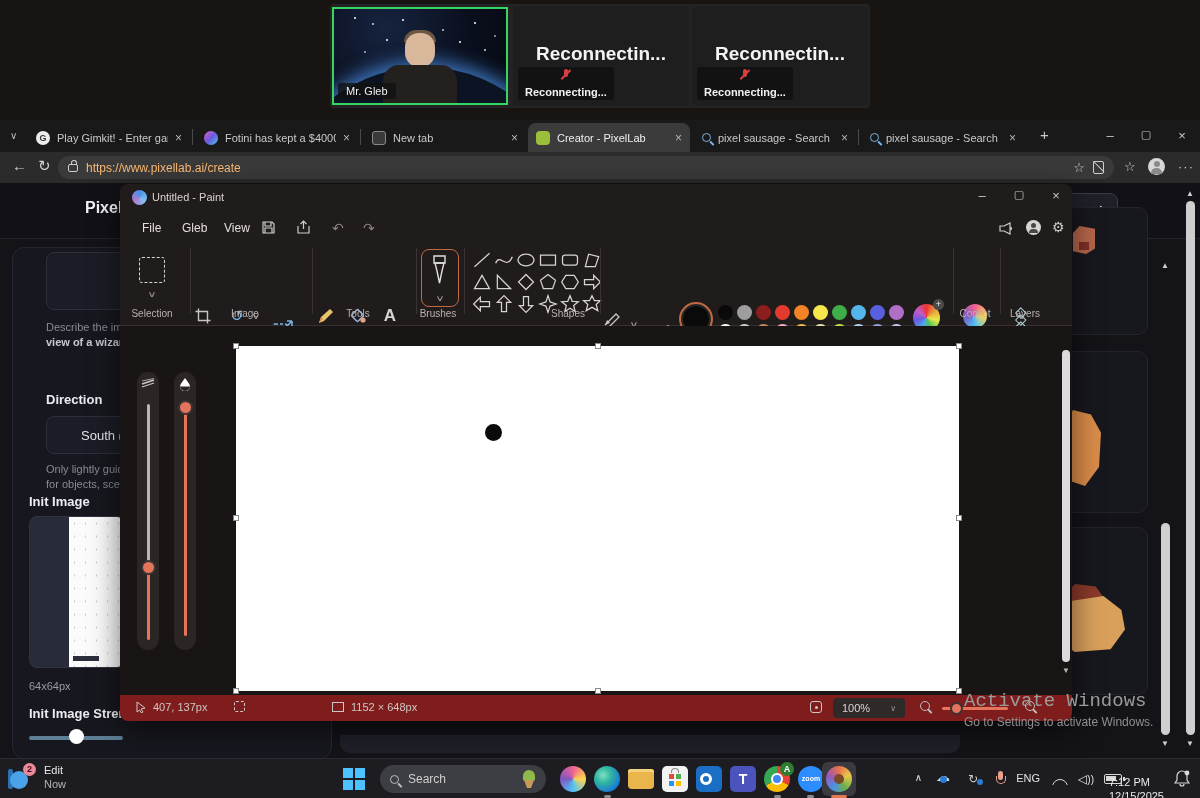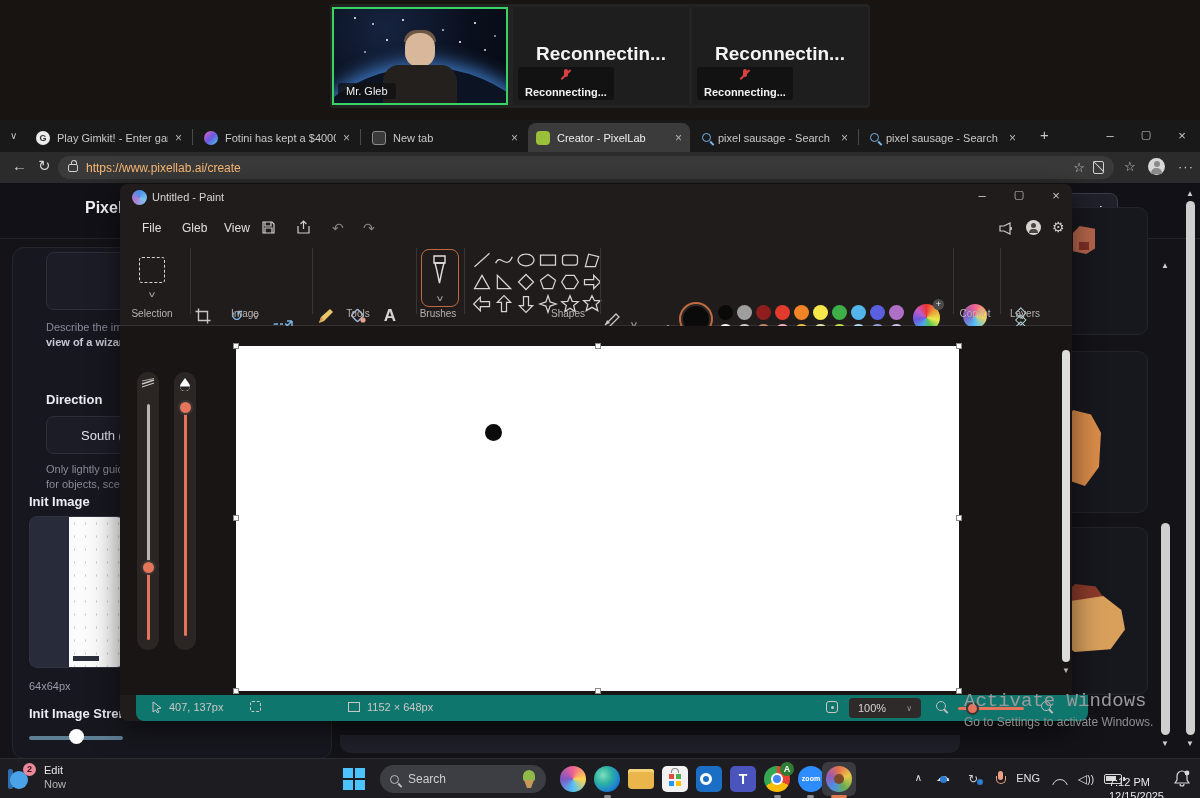--- a/index.html
+++ b/index.html
@@ -72,21 +72,21 @@
   .wheel::after { content:"+"; position:absolute; right:-4px; top:-5px; width:11px; height:11px; background:#4a4a4a; color:#eee; font-size:9px; line-height:11px; text-align:center; border-radius:50%; }
   .copilotico { position:absolute; width:24px; height:24px; border-radius:50%; background:conic-gradient(#f06292,#ffd54f,#4fc3f7,#7e57c2,#f06292); }
   .layersico { position:absolute; color:#bfe2ea; font-size:15px; letter-spacing:0; line-height:7px; text-align:center; }
   .canvaswrap { position:absolute; left:0; top:142px; width:100%; height:369px; background:#191514; overflow:hidden; }
   .vslider { position:absolute; width:22px; height:278px; background:#2b2624; border-radius:11px; }
   .vtrack { position:absolute; left:10px; width:3px; border-radius:2px; }
   .vthumb { position:absolute; left:3.5px; width:15px; height:15px; border-radius:50%; background:#e5745c; border:2px solid #3a3432; }
   .canvas { position:absolute; left:116px; top:20px; width:723px; height:345px; background:#ffffff; }
   .handle { position:absolute; width:6px; height:6px; background:#fff; border:1px solid #8a8a8a; }
   .dot { position:absolute; left:249px; top:78px; width:17px; height:17px; border-radius:50%; background:#0b0b0b; }
-  .statusbar { position:absolute; left:16px; top:511px; width:100%; height:26px; background:#0f766e; border-radius:0 0 8px 8px; color:#ccc7c5; font-size:11px;text-align:center; }
+  .statusbar { position:absolute; left:0; top:511px; width:100%; height:26px; background:#7f1d1d; border-radius:0 0 8px 8px; color:#ccc7c5; font-size:11px;text-align:center; }
   .statitem { position:absolute; top:6px; display:flex; gap:7px; align-items:center; }
   .zoomdd { position:absolute; left:713px; top:3px; width:72px; height:20px; background:#2e2a29; border-radius:4px; color:#d8d4d2; font-size:11px; display:flex; align-items:center; justify-content:space-between; padding:0 9px; }
   .paintscroll { position:absolute; left:942px; top:166px; width:8px; height:312px; background:#dcdcdc; border-radius:4px; }
 
   
   .vcall { left:330px; top:4px; width:540px; height:104px; background:#232323; border-radius:4px; }
   .vtile { position:absolute; top:3px; height:98px; background:#1e1e1e; overflow:hidden; }
   .vtile1 { left:2px; width:176px; border:2px solid #35d463; background:radial-gradient(circle at 30% 20%, #16233f 0%, #0a0f1d 60%, #070a13 100%); }
   .planet { position:absolute; left:-60px; top:58px; width:300px; height:300px; border-radius:50%; background:#0c1322; box-shadow:0 -4px 18px 2px rgba(74,144,232,.8); }
   .stars { position:absolute; left:20px; top:8px; width:2px; height:2px; background:#fff; border-radius:50%;

